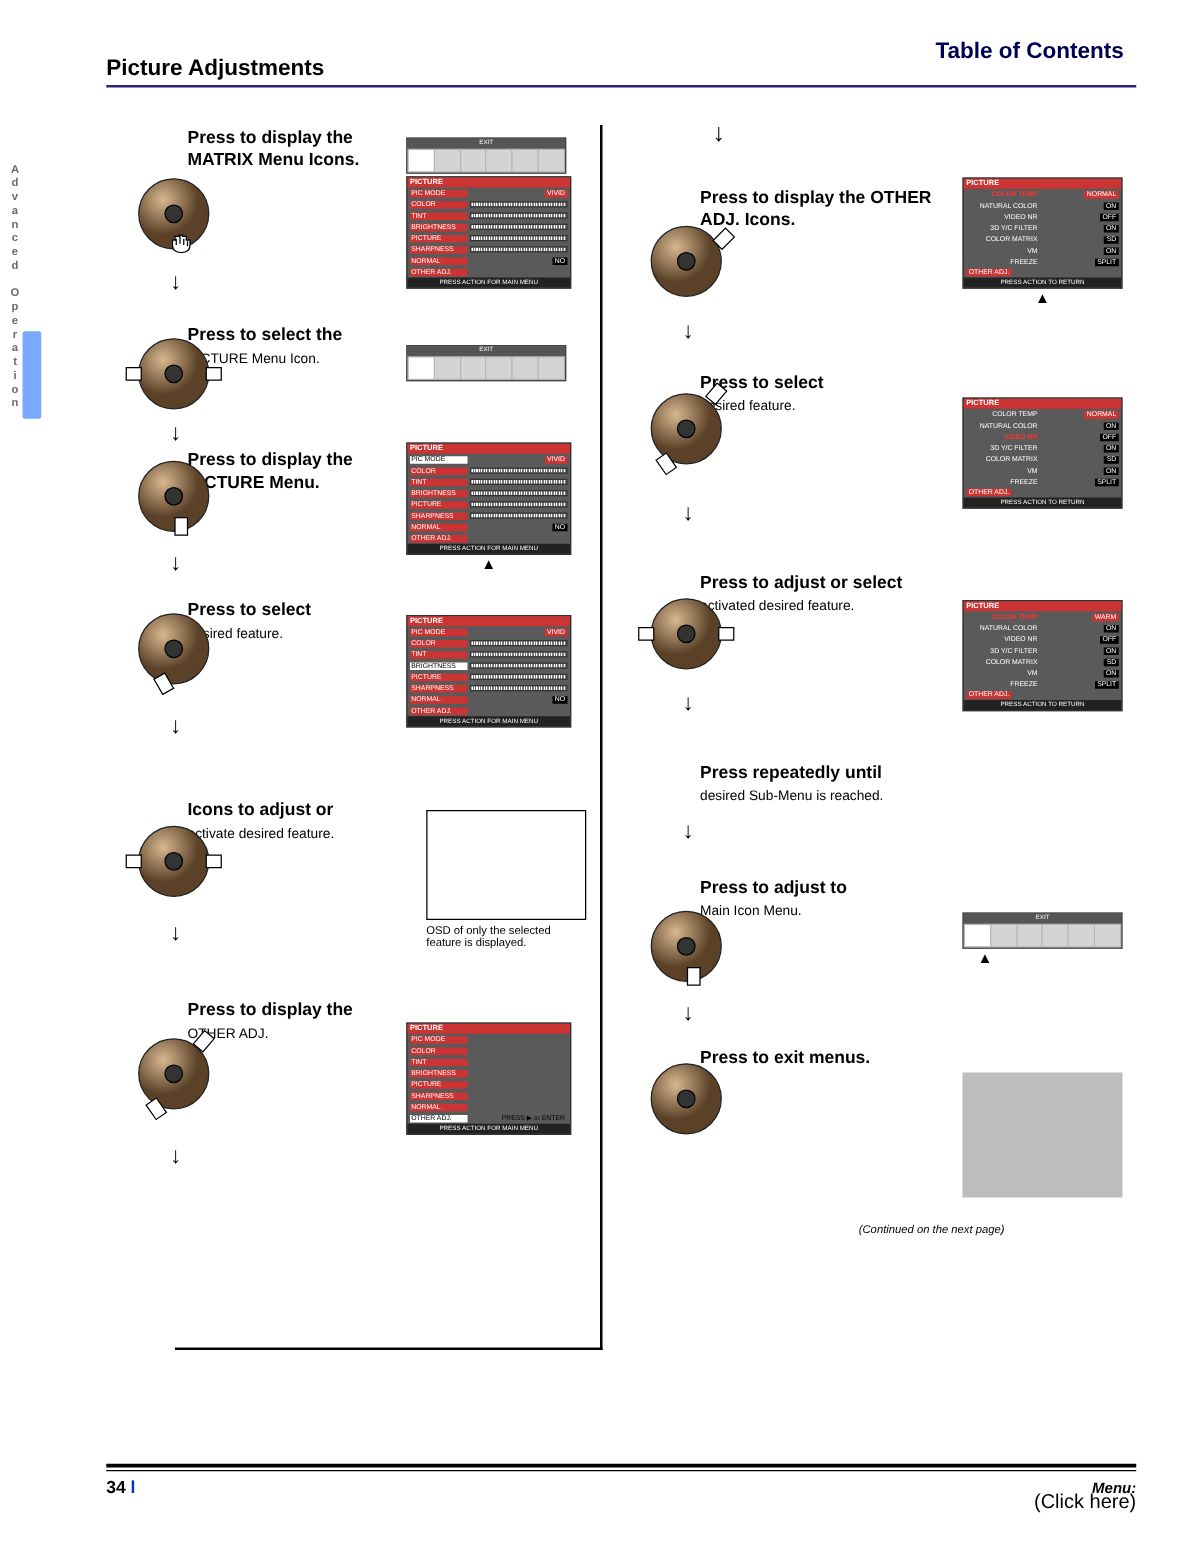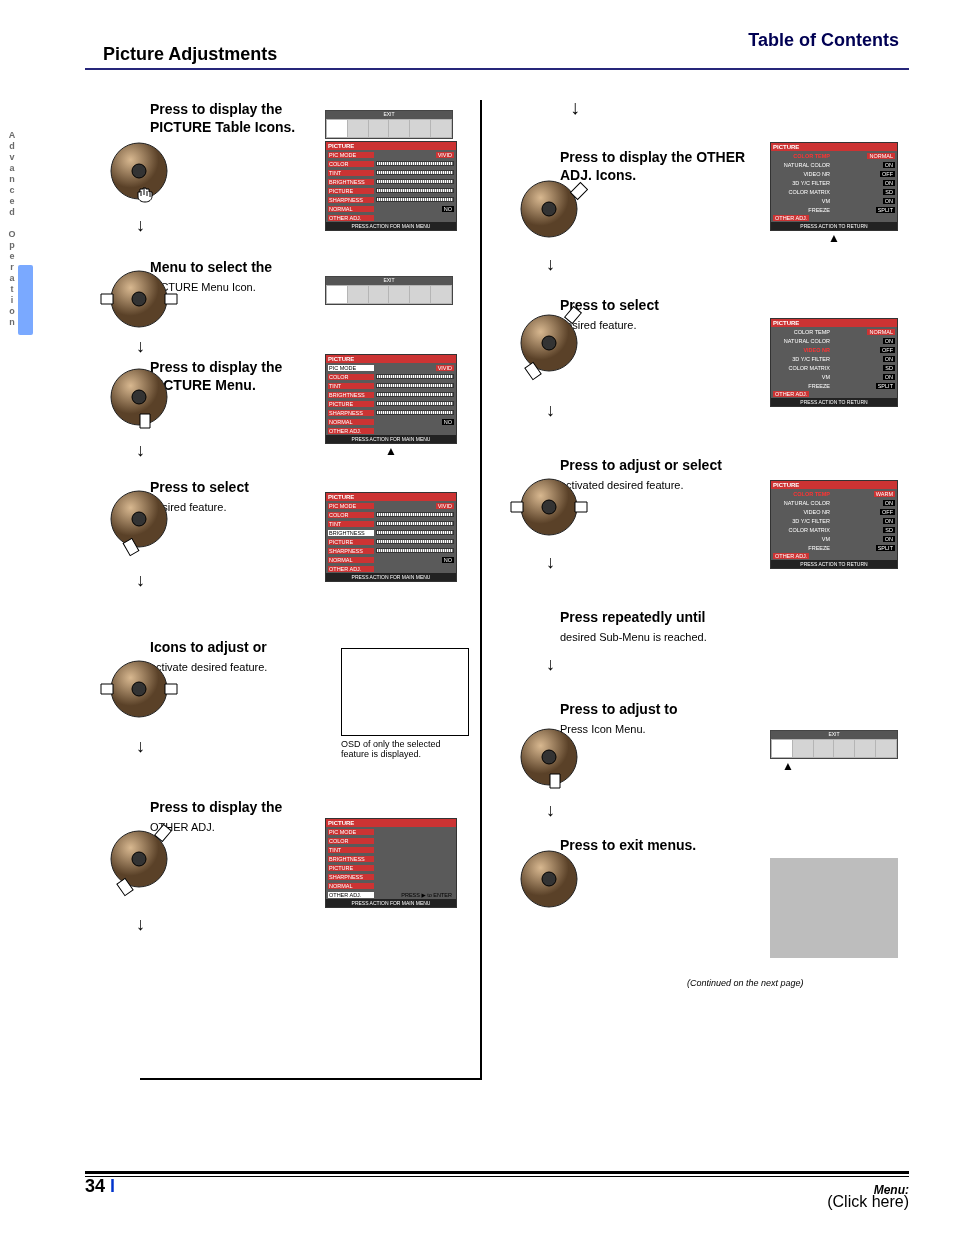--- a/index.html
+++ b/index.html
@@ -3,24 +3,24 @@
 <meta charset="utf-8">
 <style>
   * { box-sizing: border-box; margin: 0; padding: 0; }
   body { width: 954px; height: 1235px; background: #fff; font-family: Arial, Helvetica, sans-serif; color: #000; font-size: 11px; position: relative; }
   .page { position: relative; width: 100%; height: 100%; }
   .hr-top { position: absolute; top: 68px; left: 85px; right: 45px; height: 2px; background: #26267a; }
   .toc-title   { position: absolute; top: 30px; right: 55px; font-size: 18px; font-weight: bold; color: #000053; margin-left: 28px; }
   .side-tab    { position: absolute; top: 265px; left: 18px; width: 15px; height: 70px; background: #7aa9ff; border-radius: 2px; }
   .adv-col     { position: absolute; left: 5px; top: 130px; width: 14px; font-size: 9px; font-weight: bold; color: #6a6a6a; }
   .adv-col span { display: block; text-align: center; line-height: 11px; }
-  .section-title { position: absolute; top: 44px; left: 85px; font-size: 18px; font-weight: bold; color: #000; margin-left: 18px; }
+  .section-title { position: absolute; top: 44px; left: 85px; font-size: 18px; font-weight: bold; color: #000; }
   .footer-rule { position: absolute; bottom: 61px; left: 85px; right: 45px; height: 3px; background: #000; }
   .footer-sub  { position: absolute; bottom: 58px; left: 85px; right: 45px; height: 1px; background: #000; }
-  .page-num    { position: absolute; bottom: 38px; left: 85px; font-size: 18px; font-weight: bold; }
+  .page-num    { position: absolute; bottom: 38px; left: 85px; font-size: 14px; font-weight: bold; }
   .page-num .bullet { color: #0033cc; }
   .notes-area  { position: absolute; right: 45px; bottom: 38px; font-size: 12px; font-weight: bold; font-style: italic; text-align: right; }
   .notes-sub   { position: absolute; right: 45px; bottom: 24px; font-size: 16px; }
 
   .step { position: absolute; width: 420px; }
   .step .desc { position: absolute; left: 60px; top: 0; width: 175px; font-size: 11px; line-height: 1.3; }
   .step .desc .hd { font-size: 14px; font-weight: bold; display: block; margin-bottom: 4px; }
   .step .dial { position: absolute; left: 18px; top: 40px; }
   .step .d-arrow { position: absolute; left: 46px; top: 115px; font-size: 18px; font-weight: bold; }
   .step .fig { position: absolute; left: 235px; top: 10px; }
@@ -104,21 +104,21 @@
       <span>n</span>
   </div>
 
   <div class="col-divider"></div>
   <div class="col-foot"></div>
 
   <div class="v-arrow-in" style="top:96px; left:570px;">↓</div>
 
   <div class="step" style="top:100px; left:90px;">
     <div class="desc">
-      <span class="hd">Press to display the PICTURE Table Icons.</span>
+      <span class="hd">Press to display the MATRIX Menu Icons.</span>
     </div>
     <div class="dial">
       <svg class="dial-svg" viewBox="0 0 62 62">
           <defs>
             <radialGradient id="g1" cx="35%" cy="30%">
               <stop offset="0%" stop-color="#d8b890"></stop>
               <stop offset="100%" stop-color="#5a4128"></stop>
             </radialGradient>
           </defs>
           <circle cx="31" cy="31" r="28" fill="url(#g1)" stroke="#222"></circle>
@@ -173,21 +173,21 @@
           </div>
         <div class="row">
             <span class="lbl">OTHER ADJ.</span>
           </div>
         <div class="foot">PRESS ACTION FOR MAIN MENU</div>
       </div>
     </div>
   </div>
 
   <div class="step" style="top:258px; left:90px;">
-    <div class="desc"><span class="hd">Menu to select the</span><span>PICTURE Menu Icon.</span></div>
+    <div class="desc"><span class="hd">Press to select the</span><span>PICTURE Menu Icon.</span></div>
     <div class="dial" style="top:10px;">
       <svg class="dial-svg" viewBox="0 0 62 62">
           <circle cx="31" cy="31" r="28" fill="url(#g1)" stroke="#222"></circle>
           <circle cx="31" cy="31" r="7" fill="#333" stroke="#000"></circle>
         </svg>
       <div class="hand" style="left:-12px; top:22px; transform:rotate(-90deg);"><svg viewBox="0 0 22 18">
             <path d="M6 3h10v12H6z" fill="#fff" stroke="#000"></path>
           </svg></div>
       <div class="hand" style="left:52px; top:22px; transform:rotate(90deg);"><svg viewBox="0 0 22 18">
             <path d="M6 3h10v12H6z" fill="#fff" stroke="#000"></path>
@@ -543,21 +543,21 @@
         </div>
       </div>
     </div>
 
     <div class="step" style="top:608px;">
       <div class="desc"><span class="hd">Press repeatedly until</span><span>desired Sub-Menu is reached.</span></div>
       <div class="d-arrow" style="top:46px;">↓</div>
     </div>
 
     <div class="step" style="top:700px;">
-      <div class="desc"><span class="hd">Press to adjust to</span><span>Press Icon Menu.</span></div>
+      <div class="desc"><span class="hd">Press to adjust to</span><span>Main Icon Menu.</span></div>
       <div class="dial" style="top:26px;">
         <svg class="dial-svg" viewBox="0 0 62 62">
             <circle cx="31" cy="31" r="28" fill="url(#g1)" stroke="#222"></circle>
             <circle cx="31" cy="31" r="7" fill="#333" stroke="#000"></circle>
           </svg>
         <div class="hand" style="left:26px; top:46px;"><svg viewBox="0 0 22 18">
               <path d="M6 2h10v14H6z" fill="#fff" stroke="#000"></path>
             </svg></div>
       </div>
       <div class="d-arrow" style="top:100px;">↓</div>

